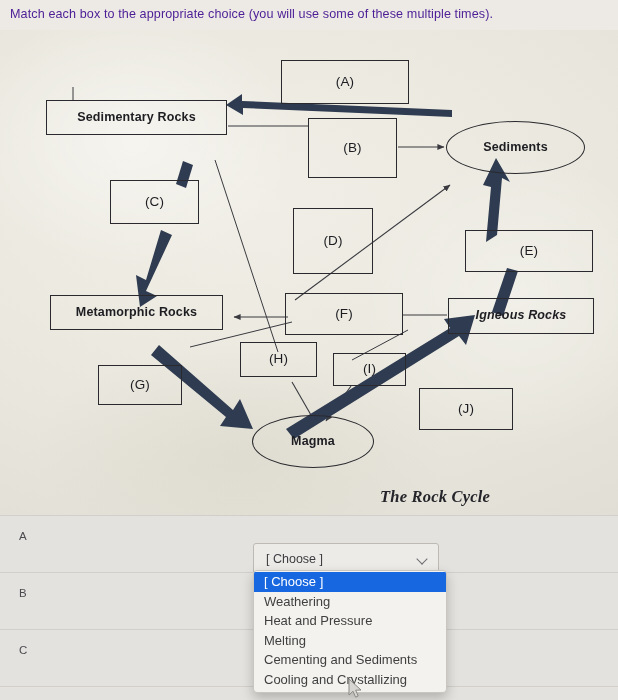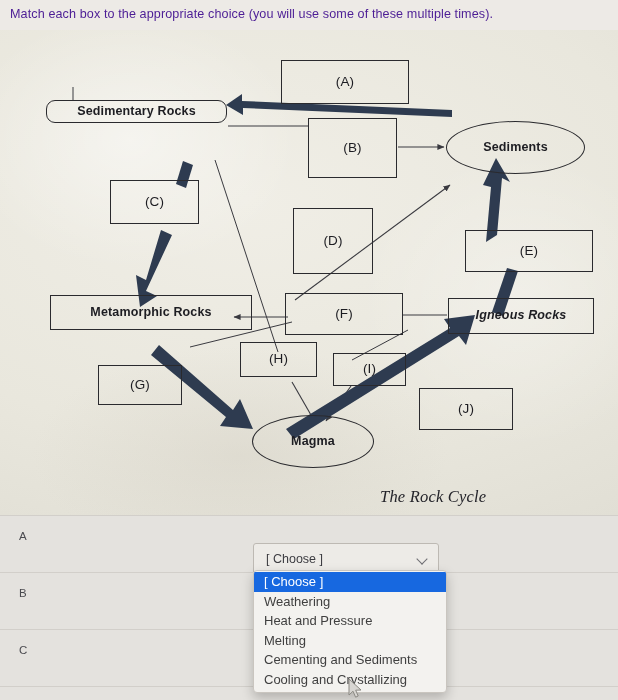--- a/index.html
+++ b/index.html
@@ -80,21 +80,21 @@
     width: 618px; height: 485px;
     overflow: visible;
   }
 
   
   #cycle-caption {
     position: absolute;
     left: 380px; top: 487px;
     font-family: "Liberation Serif", serif;
     font-style: italic;
-    font-weight: 400;
+    font-weight: 700;
     font-size: 16.5px;
     color: #24242a;
     letter-spacing: .2px;
     white-space: nowrap;
   }
 
   
   #answer-area {
     position: absolute;
     left: 0; top: 515px;
@@ -240,35 +240,35 @@
 
     <g>
       <path d="M159,315 L233,380 L240,369 L253,399 L220,396 L226,387 L151,325 Z" fill="#2e3b50"></path>
     </g>
 
     <g>
       <path d="M286,399 L450,298 L444,289 L475,285 L466,315 L459,306 L294,409 Z" fill="#2e3b50"></path>
     </g>
   </svg>
 
-  <div class="node" style="left:46px;  top:70px;  width:181px; height:23px;border-radius:9px;">Sedimentary Rocks</div>
+  <div class="node" style="left:46px;  top:70px;  width:181px; height:35px;">Sedimentary Rocks</div>
 
   <div class="node letter" style="left:281px; top:30px;  width:128px; height:44px;">(A)</div>
 
   <div class="node letter" style="left:308px; top:88px;  width:89px;  height:60px;">(B)</div>
 
   <div class="node ellipse" style="left:446px; top:91px;  width:139px; height:53px;text-align:right;">Sediments</div>
 
   <div class="node letter" style="left:110px; top:150px; width:89px;  height:44px;">(C)</div>
 
   <div class="node letter" style="left:293px; top:178px; width:80px;  height:66px;">(D)</div>
 
   <div class="node letter" style="left:465px; top:200px; width:128px; height:42px;">(E)</div>
 
-  <div class="node" style="left:50px;  top:265px; width:202px; height:35px;">Metamorphic Rocks</div>
+  <div class="node" style="left:50px;  top:265px; width:173px; height:35px;">Metamorphic Rocks</div>
 
   <div class="node letter" style="left:285px; top:263px; width:118px; height:42px;">(F)</div>
 
   <div class="node" style="left:448px; top:268px; width:146px; height:36px;font-style:italic;">Igneous Rocks</div>
 
   <div class="node letter" style="left:98px;  top:335px; width:84px;  height:40px;">(G)</div>
 
   <div class="node letter" style="left:240px; top:312px; width:77px;  height:35px;">(H)</div>
 
   <div class="node letter" style="left:333px; top:323px; width:73px;  height:33px;">(I)</div>

